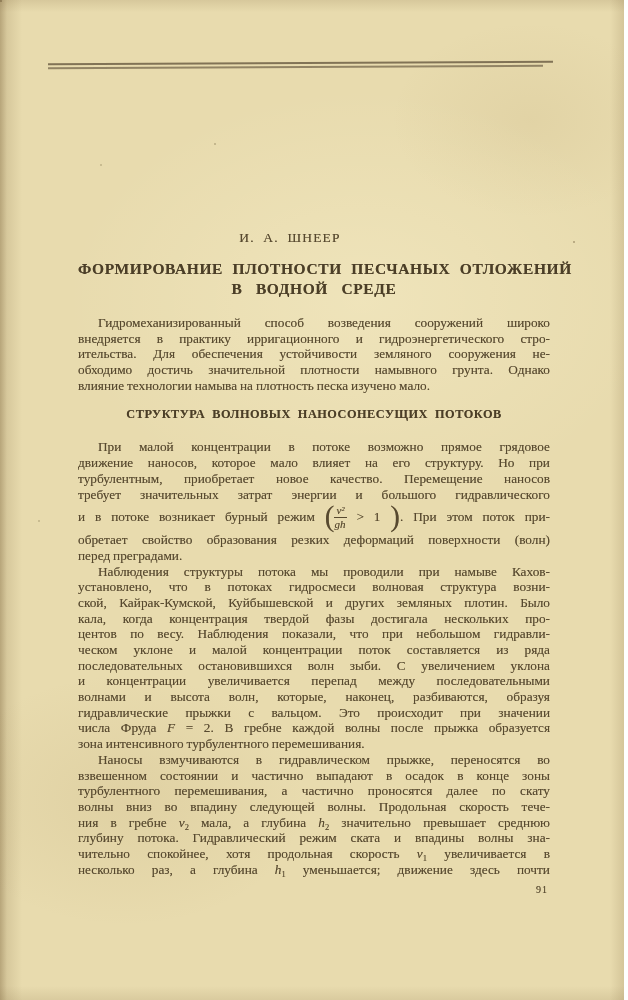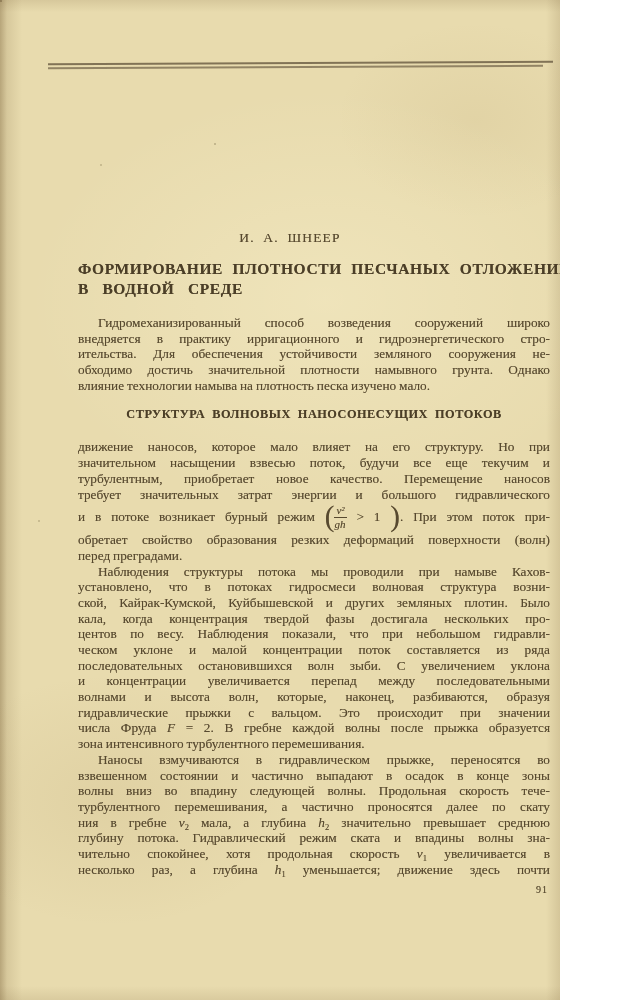--- a/index.html
+++ b/index.html
@@ -5,21 +5,21 @@
   :root{
     --paper:#e8dbae;
     --ink:#57492f;
     --ink-strong:#4b3e27;
     --rule:#6e6046;
   }
   *{margin:0;padding:0;box-sizing:border-box;}
   html,body{width:628px;}
   body{font-family:"Liberation Serif","DejaVu Serif",serif;}
   .page{
-    position:relative;width:560px;height:1000px;overflow:hidden;
+    position:relative;width:624px;height:1000px;overflow:hidden;
     background:
       radial-gradient(ellipse 420px 300px at 58% 30%, rgba(255,248,215,0.30), transparent 70%),
       radial-gradient(ellipse 260px 180px at 20% 80%, rgba(150,120,65,0.10), transparent 70%),
       radial-gradient(ellipse 200px 140px at 85% 12%, rgba(150,120,65,0.08), transparent 70%),
       linear-gradient(90deg, rgba(110,85,45,0.40) 0px, rgba(110,85,45,0.14) 7px, rgba(110,85,45,0) 22px),
       linear-gradient(270deg, rgba(110,85,45,0.16) 0px, rgba(110,85,45,0) 14px),
       linear-gradient(180deg, rgba(110,85,45,0.14) 0px, rgba(110,85,45,0) 12px),
       linear-gradient(0deg, rgba(110,85,45,0.12) 0px, rgba(110,85,45,0) 14px),
       var(--paper);
     color:var(--ink);
@@ -32,21 +32,21 @@
   .rule{position:absolute;left:48px;top:62px;width:505px;transform:rotate(-0.28deg);}
   .rule .r1{height:2.2px;background:var(--rule);opacity:0.85;}
   .rule .r2{height:1.2px;background:var(--rule);opacity:0.7;margin-top:2.2px;width:98%;}
   .column{position:absolute;left:78px;top:230px;width:472px;}
   .author{
     text-align:center;font-size:13.5px;letter-spacing:1.2px;word-spacing:4px;
     color:var(--ink);position:relative;left:-24px;
     text-shadow:0 0 0.6px rgba(87,73,47,0.55);
   }
   .title{
-    margin-top:13px;font-weight:bold;color:var(--ink-strong);
+    margin-top:13px;text-align:center;font-weight:bold;color:var(--ink-strong);
     font-size:15.5px;line-height:19.5px;letter-spacing:0.6px;word-spacing:5px;
     text-shadow:0 0 0.6px rgba(75,62,39,0.6);white-space:nowrap;
   }
   .title .t2{display:block;word-spacing:9px;white-space:normal;}
   .heading{
     margin-top:14px;text-align:center;font-weight:bold;color:var(--ink-strong);
     font-size:12.3px;letter-spacing:0.5px;word-spacing:3.5px;
     text-shadow:0 0 0.5px rgba(75,62,39,0.55);
   }
   .bodytext{margin-top:17px;font-size:13.3px;color:var(--ink);
@@ -105,22 +105,22 @@
           <div class="tline"><span>ительства. Для обеспечения устойчивости земляного сооружения не-</span></div>
           <div class="tline"><span>обходимо достичь значительной плотности намывного грунта. Однако</span></div>
           <div class="tline noj"><span>влияние технологии намыва на плотность песка изучено мало.</span></div>
         </div>
       </div>
 
     <div class="heading">СТРУКТУРА ВОЛНОВЫХ НАНОСОНЕСУЩИХ ПОТОКОВ</div>
 
     <div class="bodytext" id="body-block">
         <div class="para">
+          <div class="tline indent"><span>При малой концентрации в потоке возможно прямое грядовое</span></div>
           <div class="tline"><span>движение наносов, которое мало влияет на его структуру. Но при</span></div>
-          <div class="tline"><span>значительном насыщении взвесью поток, будучи все еще текучим и</span></div>
           <div class="tline"><span>турбулентным, приобретает новое качество. Перемещение наносов</span></div>
           <div class="tline"><span>требует значительных затрат энергии и большого гидравлического</span></div>
           <div class="tline tall"><span>и в потоке возникает бурный режим </span><span class="paren">(</span><span class="frac"><span class="num">v²</span><span class="den">gh</span></span><span> &gt; 1 </span><span class="paren">)</span><span>. При этом поток при-</span></div>
           <div class="tline"><span>обретает свойство образования резких деформаций поверхности (волн)</span></div>
           <div class="tline noj"><span>перед преградами.</span></div>
         </div>
         <div class="para">
           <div class="tline indent"><span>Наблюдения структуры потока мы проводили при намыве Кахов-</span></div>
           <div class="tline"><span>установлено, что в потоках гидросмеси волновая структура возни-</span></div>
           <div class="tline"><span>ской, Кайрак-Кумской, Куйбышевской и других земляных плотин. Было</span></div>
@@ -130,22 +130,22 @@
           <div class="tline"><span>последовательных остановившихся волн зыби. С увеличением уклона</span></div>
           <div class="tline"><span>и концентрации увеличивается перепад между последовательными</span></div>
           <div class="tline"><span>волнами и высота волн, которые, наконец, разбиваются, образуя</span></div>
           <div class="tline"><span>гидравлические прыжки с вальцом. Это происходит при значении</span></div>
           <div class="tline"><span>числа Фруда </span><span class="it">F</span><span> = 2. В гребне каждой волны после прыжка образуется</span></div>
           <div class="tline noj"><span>зона интенсивного турбулентного перемешивания.</span></div>
         </div>
         <div class="para">
           <div class="tline indent"><span>Наносы взмучиваются в гидравлическом прыжке, переносятся во</span></div>
           <div class="tline"><span>взвешенном состоянии и частично выпадают в осадок в конце зоны</span></div>
+          <div class="tline"><span>турбулентного перемешивания, а частично проносятся далее по скату</span></div>
           <div class="tline"><span>волны вниз во впадину следующей волны. Продольная скорость тече-</span></div>
-          <div class="tline"><span>турбулентного перемешивания, а частично проносятся далее по скату</span></div>
           <div class="tline"><span>ния в гребне </span><span class="it">v</span><span class="sb">2</span><span> мала, а глубина </span><span class="it">h</span><span class="sb">2</span><span> значительно превышает среднюю</span></div>
           <div class="tline"><span>глубину потока. Гидравлический режим ската и впадины волны зна-</span></div>
           <div class="tline"><span>чительно спокойнее, хотя продольная скорость </span><span class="it">v</span><span class="sb">1</span><span> увеличивается в</span></div>
           <div class="tline"><span>несколько раз, а глубина </span><span class="it">h</span><span class="sb">1</span><span> уменьшается; движение здесь почти</span></div>
         </div>
       </div>
   </div>
 
   <div class="pagenum">91</div>
 </div>

